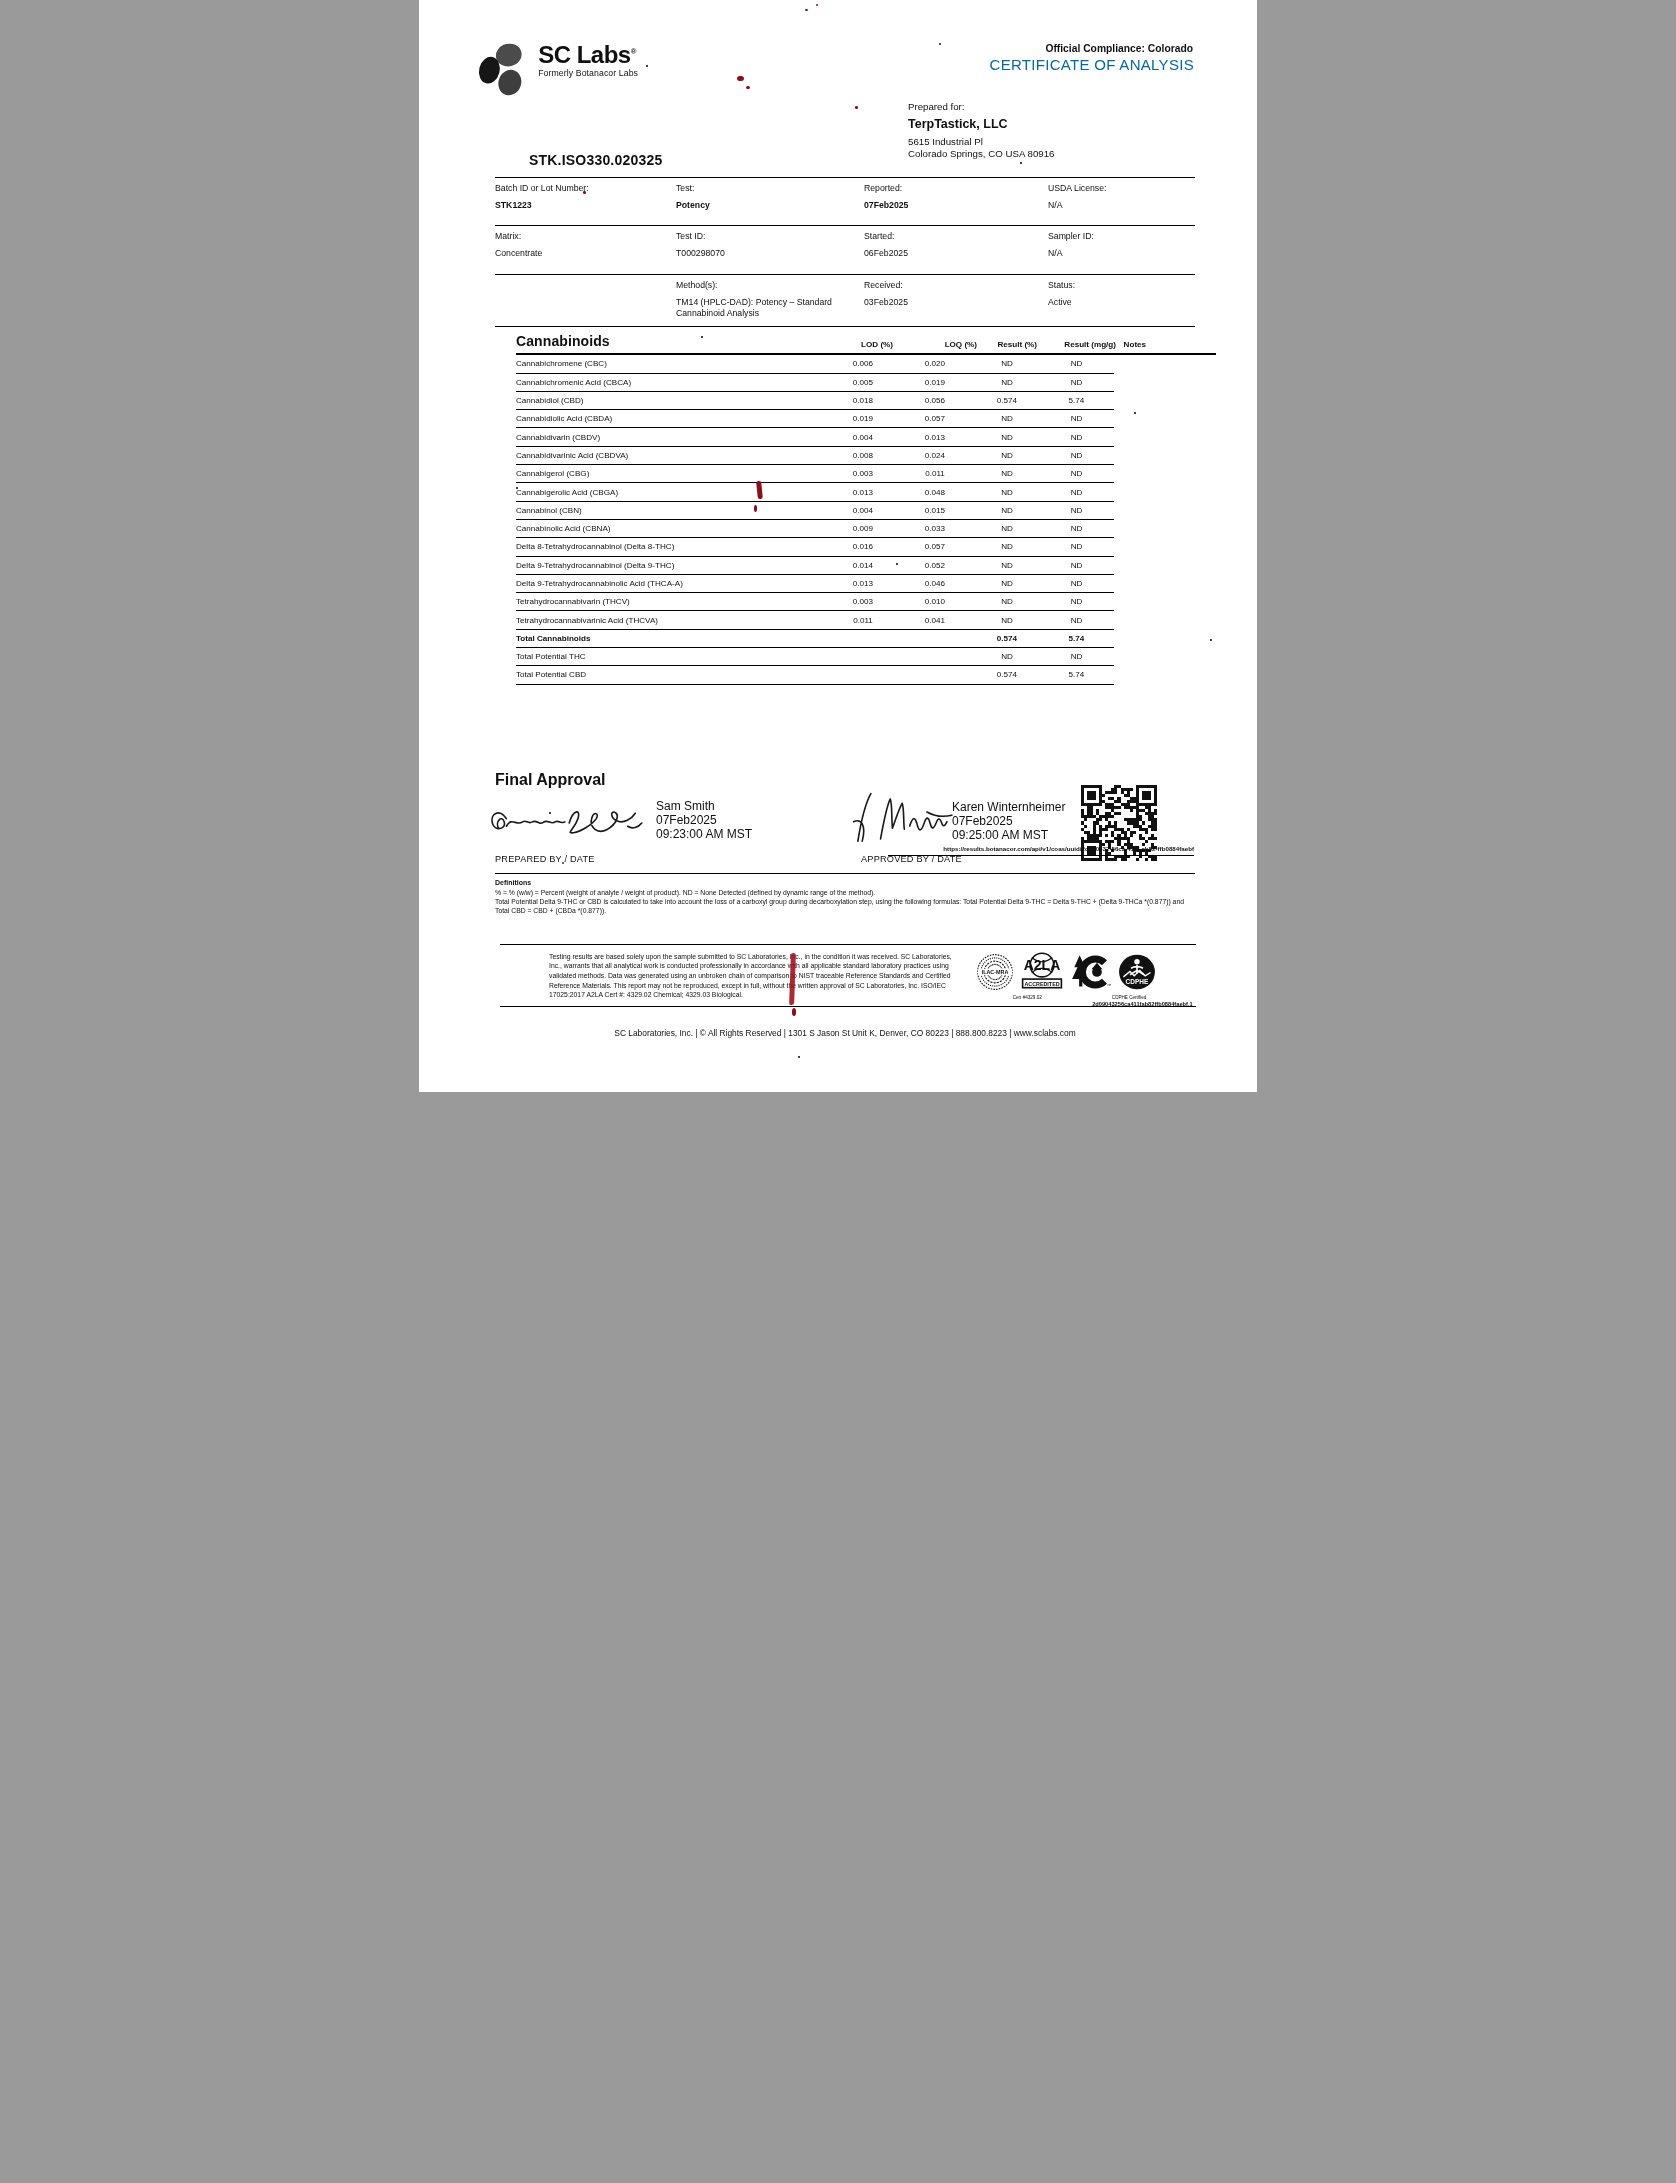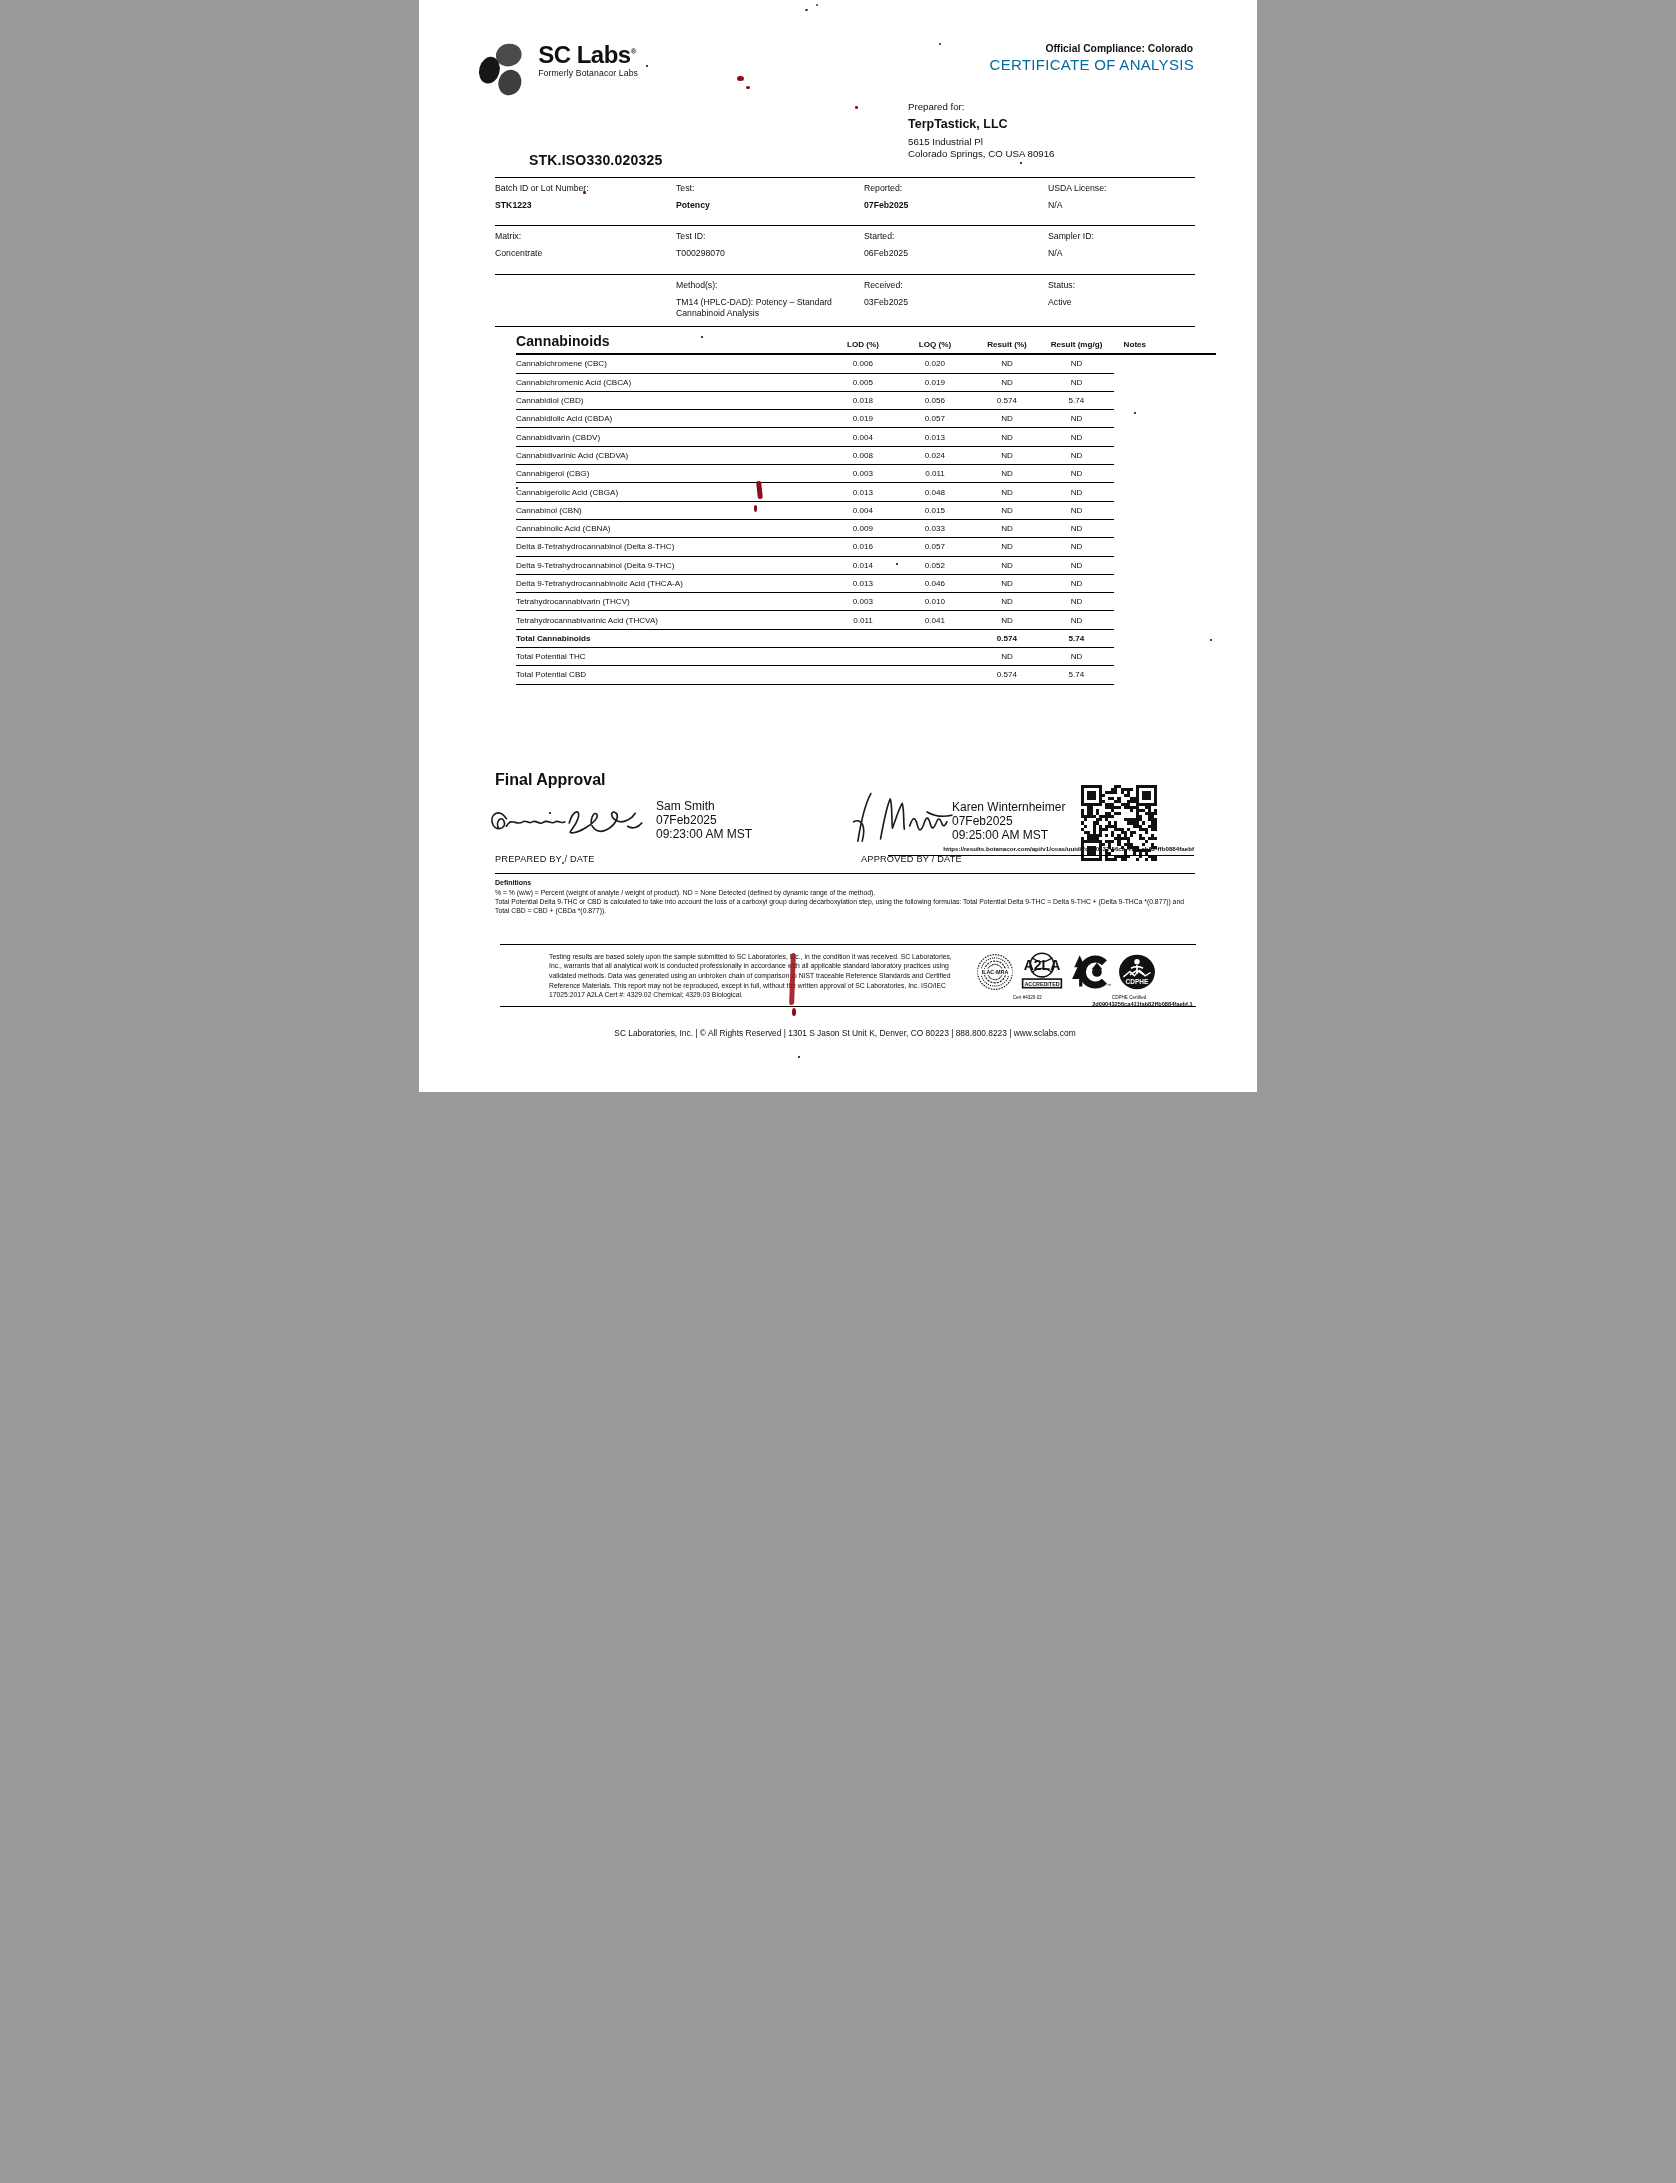--- a/index.html
+++ b/index.html
@@ -22,21 +22,21 @@
   .irow{display:grid;grid-template-columns:169px 176px 172px 182px;border-bottom:1.6px solid #000;
         padding:4.9px 0 6.5px 0;min-height:36px;gap:12px;}
   .icell .lbl{font-size:8.7px;margin-bottom:7px;}
   .icell .val{font-size:8.7px;line-height:11.4px;padding-right:9.7px;}
   .icell .val.b{font-weight:bold;}
   
   .ctable{left:76px;top:333px;width:700px;margin-left:21px;}
   .chead{display:grid;grid-template-columns:317px 60px 84px 60px 79px 1fr;align-items:end;
          border-bottom:2.2px solid #000;padding-bottom:4.3px;}
   .chead .sect{font-size:14px;font-weight:bold;letter-spacing:0.1px;}
-  .chead .col{font-size:8.1px;font-weight:bold;text-align:center;white-space:nowrap;}
+  .chead .col{font-size:8.1px;font-weight:bold;text-align:right;white-space:nowrap;}
   .chead .col.notes{text-align:left;padding-left:7.6px;}
   .crow{display:grid;grid-template-columns:317px 60px 84px 60px 79px;width:598px;
         border-bottom:1.1px solid #000;align-items:center;height:17.3px;font-size:8.1px;}
   .crow .a{text-align:left;}
   .crow .n{text-align:center;}
   .crow.bold{font-weight:bold;}
   
   .appr-title{left:76px;top:771px;font-size:16px;font-weight:bold;}
   .sig{stroke:#1a1a1a;fill:none;stroke-width:3;stroke-linecap:round;stroke-linejoin:round;}
   .sig-block{font-size:12px;line-height:14px;}

